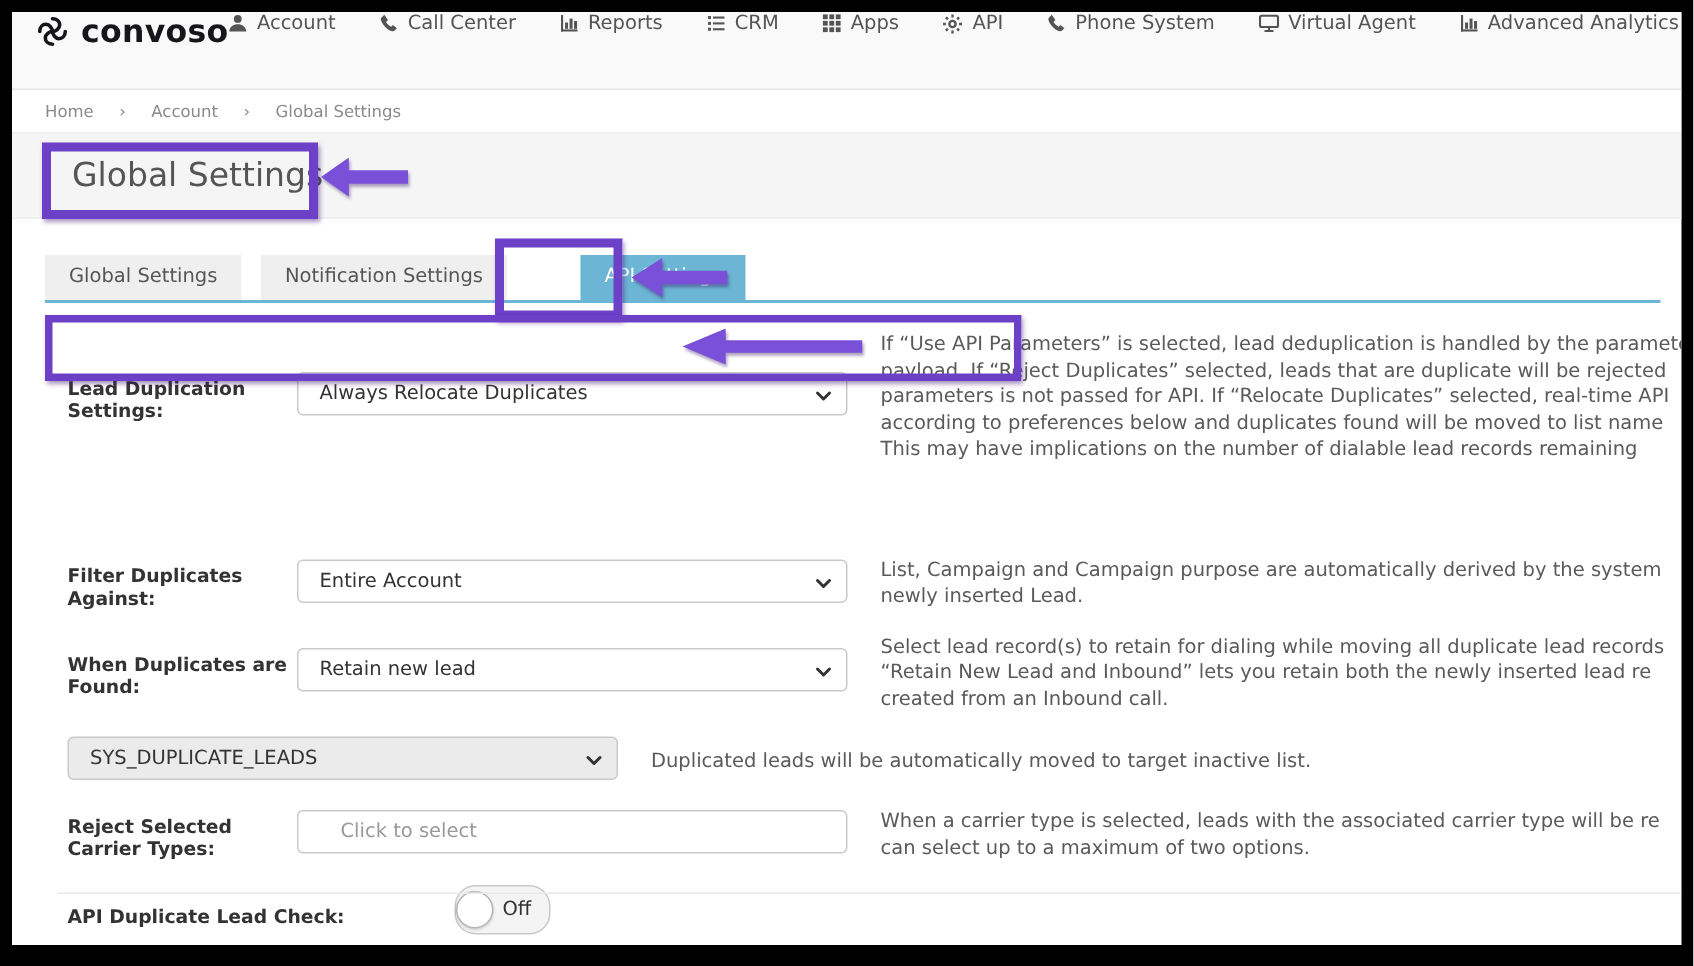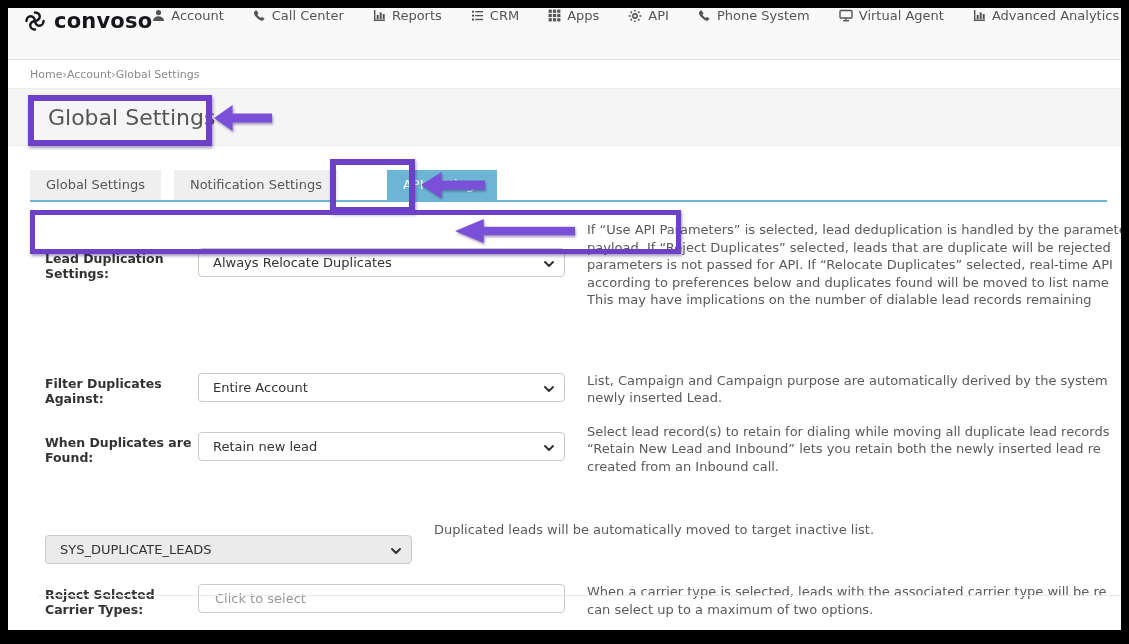--- a/index.html
+++ b/index.html
@@ -9,40 +9,40 @@
 
   
   .navbar{height:52px;background:#f9f9f9;border-bottom:1px solid #e3e3e3;display:flex;align-items:flex-start;padding:0 14px;box-sizing:border-box;}
   .logo{display:flex;align-items:center;gap:6px;cursor:pointer;}
   .logo-text{font-size:21px;font-weight:700;color:#15151a;letter-spacing:.2px;}
   .nav-items{margin-left:auto;display:flex;align-items:center;gap:29px;margin-right:44px;}
   .nav-item{display:flex;align-items:center;gap:6px;font-size:13px;color:#545454;cursor:pointer;white-space:nowrap;}
   .nicon{display:flex;align-items:center;}
 
   
-  .breadcrumb{height:28px;display:flex;align-items:center;padding:0 22px;font-size:11px;color:#8a8a8a;gap:0;background:#fff;}
+  .breadcrumb{height:28px;display:flex;align-items:center;padding:0 22px;font-size:11px;color:#8a8a8a;gap:17px;background:#fff;}
   .crumb{cursor:pointer;}
   .crumb.current{cursor:default;}
   .band{height:58px;background:#f5f5f5;border-top:1px solid #ededed;border-bottom:1px solid #ededed;box-sizing:border-box;}
   .page-title{position:absolute;left:40px;top:97px;font-size:22px;color:#555;}
 
   
   .tabs{display:flex;align-items:flex-end;margin:24px 14px 0 22px;border-bottom:2px solid #6cb5d4;}
   .tab{height:30px;line-height:30px;padding:0 16px;background:#efefef;color:#555;font-size:13px;margin-right:13px;cursor:pointer;box-sizing:border-box;white-space:nowrap;}
   .tab.active{background:#6cb5d4;color:#fff;margin-left:36px;margin-right:0;}
 
   
   .form{margin:15px 14px 0 37px;}
   .form-row{display:flex;align-items:center;margin-bottom:12px;min-height:29px;}
   .f-label{width:258px;font-size:12.5px;font-weight:700;color:#333;padding-top:7px;box-sizing:border-box;}
   .f-control{width:367px;flex:none;position:relative;}
   .selectbox{position:relative;height:29px;border:1px solid #c9c9c9;border-radius:4px;background:#fff;display:flex;align-items:center;padding:0 28px 0 14px;font-size:13px;color:#333;box-sizing:border-box;cursor:pointer;}
-  .selectbox.disabled{background:#ebebeb;margin-top:44px;}
+  .selectbox.disabled{background:#ebebeb;}
   .chev{position:absolute;right:9px;top:9px;}
-  .textinput{width:100%;height:29px;border:1px solid #c9c9c9;border-radius:4px;padding:0 16px;font-size:13px;color:#4d7c0f;box-sizing:border-box;font-family:inherit;background:#fff;}
+  .textinput{width:100%;height:29px;border:1px solid #c9c9c9;border-radius:4px;padding:0 28px;font-size:13px;color:#4d7c0f;box-sizing:border-box;font-family:inherit;background:#fff;}
   .textinput::placeholder{color:#999;}
   .f-help{margin-left:22px;width:520px;flex:none;font-size:13px;color:#5a5a5a;padding-top:4px;}
   .f-help .hl{white-space:nowrap;line-height:17.5px;}
 
   
   .toggle{display:flex;align-items:center;height:33px;width:64px;border:1px solid #c9c9c9;border-radius:14px;background:#f4f4f4;cursor:pointer;box-sizing:border-box;}
   .knob{width:25px;height:25px;border-radius:50%;background:#fff;border:1px solid #b5b5b5;box-sizing:border-box;box-shadow:0 1px 2px rgba(0,0,0,.15);}
   .toggle-label{font-size:13px;color:#333;margin-left:6px;}
 
   .bottom-divider{position:absolute;left:30px;right:0;top:587px;border-top:1px solid #e9e9e9;}

